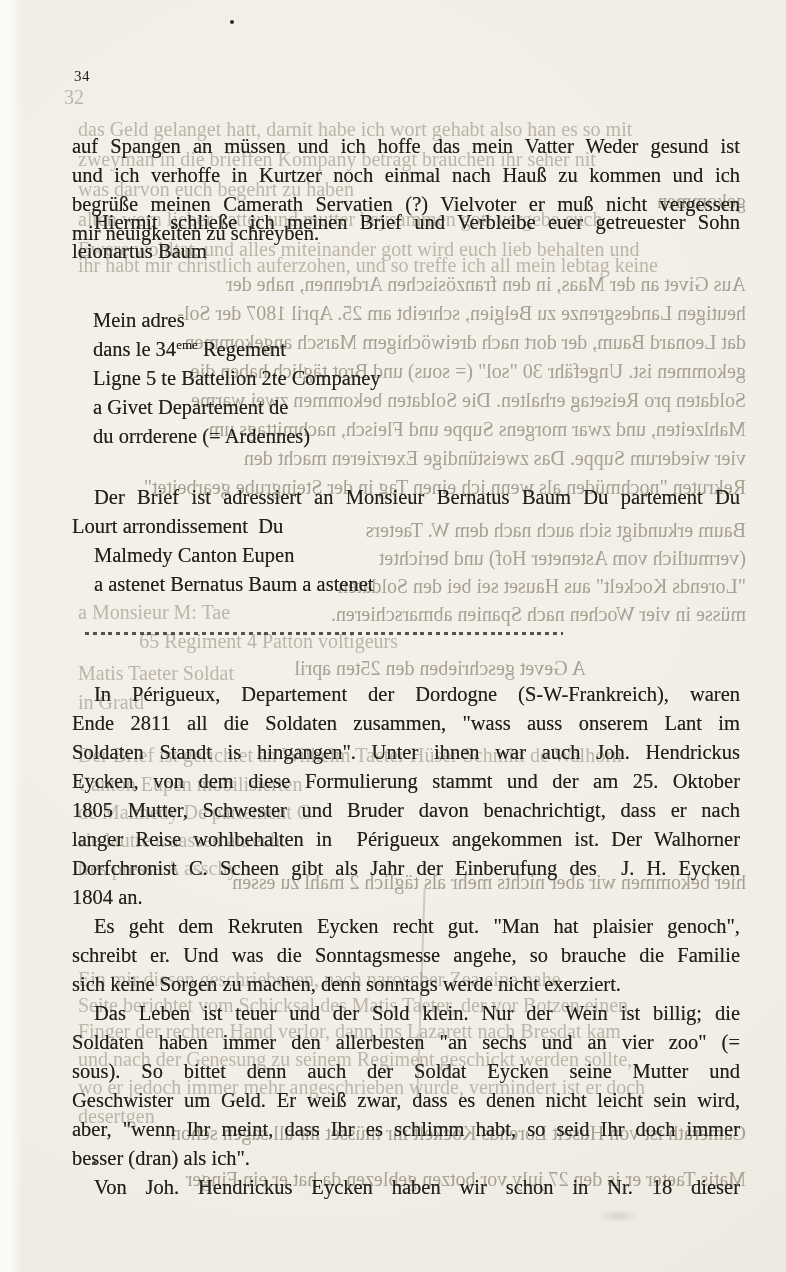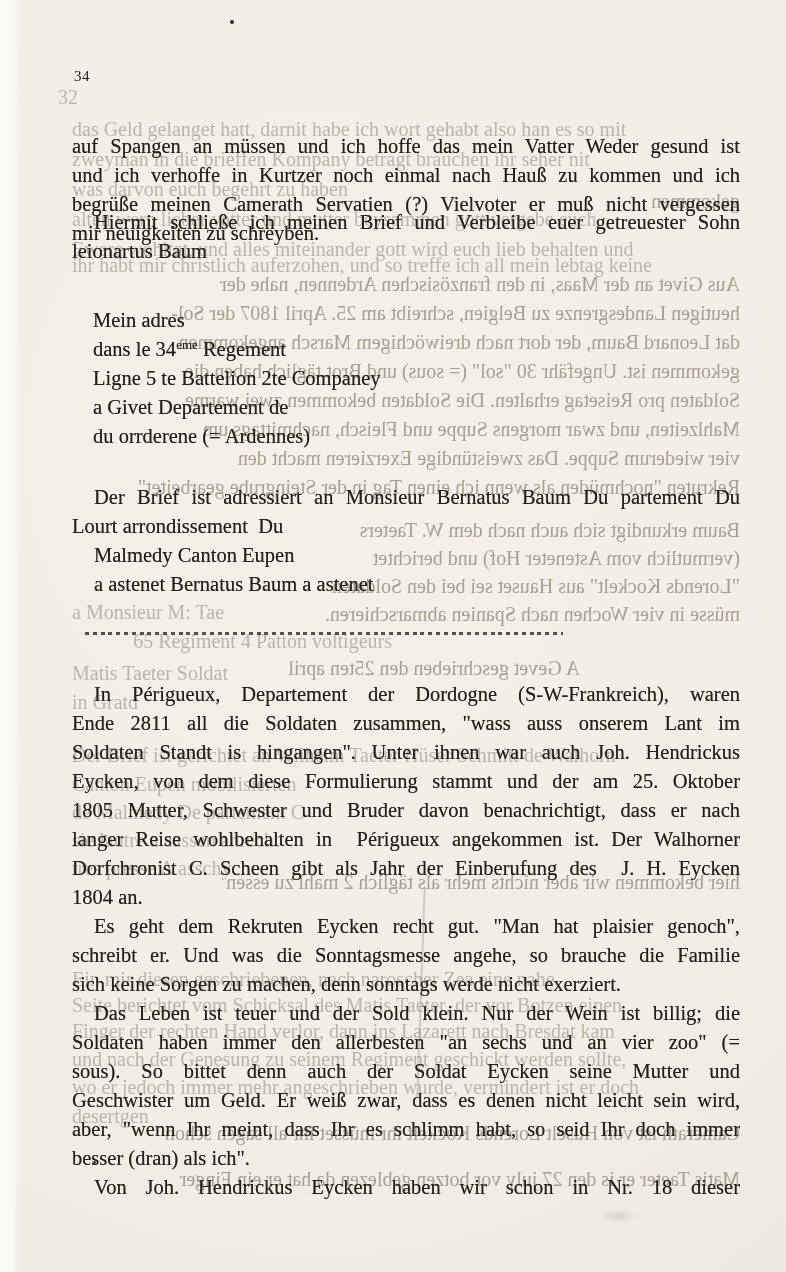--- a/index.html
+++ b/index.html
@@ -34,21 +34,21 @@
   .sup{font-size:13px;position:relative;top:-7px;}
   .dashes{
     position:absolute;height:2.5px;
     background:repeating-linear-gradient(90deg,#3a362f 0px,#3a362f 4px,rgba(0,0,0,0) 4px,rgba(0,0,0,0) 7.8px);
     opacity:.85;
   }
   
   .ghost-layer{position:absolute;inset:0;pointer-events:none;}
   .ghost{
     position:absolute;height:26px;line-height:26px;font-size:20px;
-    white-space:nowrap;overflow:hidden;color:#bcb5a8;filter:blur(.45px);
+    white-space:nowrap;overflow:hidden;color:#bcb5a8;filter:blur(.45px);margin-left:6px;
   }
   .ghost.m{transform:scaleX(-1);color:#a8a090;}
   
   .dot{position:absolute;border-radius:50%;background:#2f2d2a;}
   .crease{
     position:absolute;width:2px;background:rgba(110,104,94,.28);
     filter:blur(.4px);transform:rotate(2deg);
   }
   .smudge{
     position:absolute;border-radius:50%;

